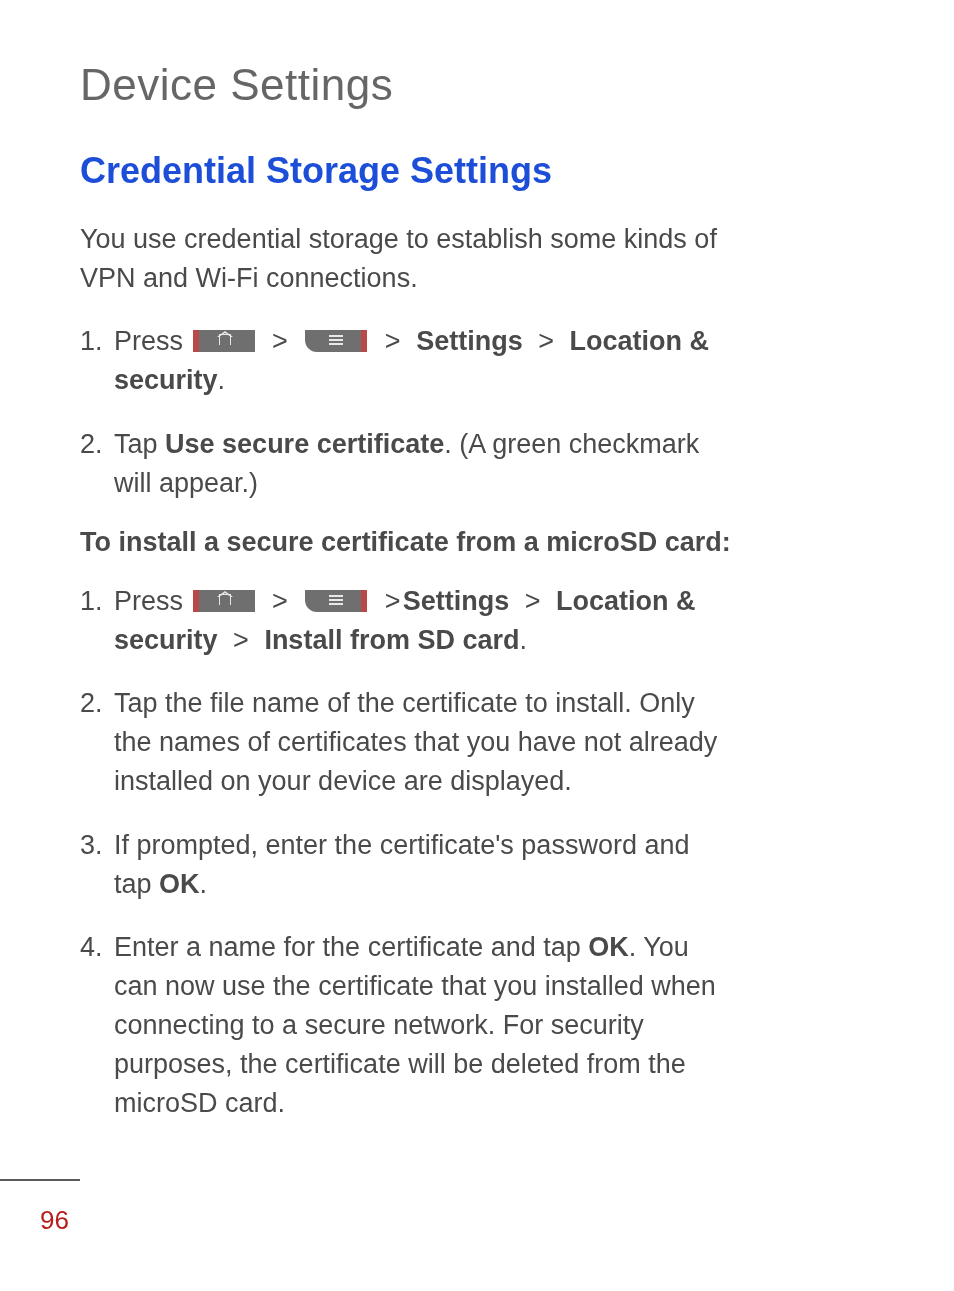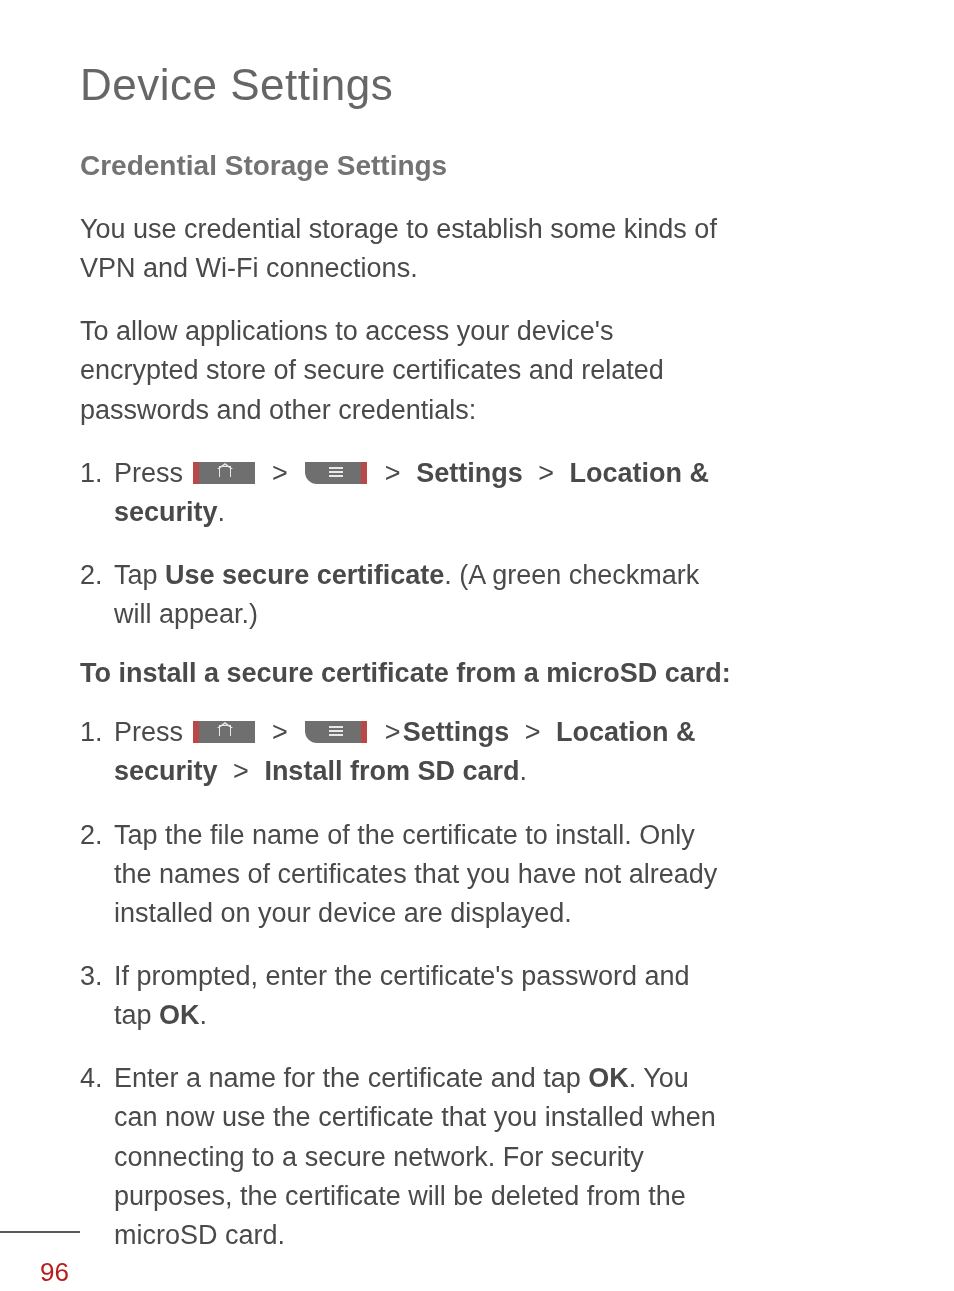--- a/index.html
+++ b/index.html
@@ -19,23 +19,23 @@
     position: relative;
   }
   h1.page-title {
     font-size: 44px;
     font-weight: 300;
     color: #666666;
     margin: 0 0 40px 0;
     letter-spacing: 0.5px;
   }
   h2.section-heading {
-    font-size: 28px;
+    font-size: 36px;
     font-weight: 600;
-    color: #737373;
+    color: #1d4ed8;
     margin: 0 0 28px 0;
   }
   p.body-text, .step {
     font-size: 27px;
     line-height: 1.45;
     color: #4a4a4a;
     margin: 0 0 24px 0;
     font-weight: 400;
   }
   p.sub-heading {
@@ -149,21 +149,20 @@
 </head>
 <body>
 
 <div class="page">
 
   <h1 class="page-title">Device Settings</h1>
 
   <h2 class="section-heading">Credential Storage Settings</h2>
 
   <p class="body-text">You use credential storage to establish some kinds of VPN and Wi-Fi connections.</p>
-  <p class="body-text">To allow applications to access your device's encrypted store of secure certificates and related passwords and other credentials:</p>
 
   <div class="step">
     <span class="num">1.</span>
     <span class="content">
       <span>Press </span>
       <span class="key-icon home-key"><span class="roof"></span></span>
       <span class="gt">&gt;</span>
       <span class="key-icon menu-key"><span class="bars"></span></span>
       <span class="gt">&gt;</span>
       <span class="bold">Settings</span>

